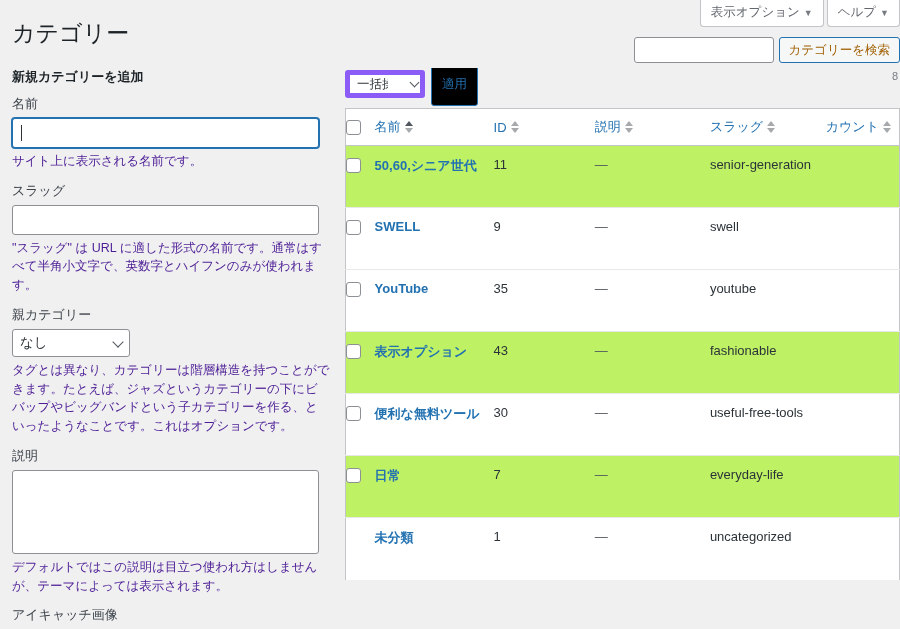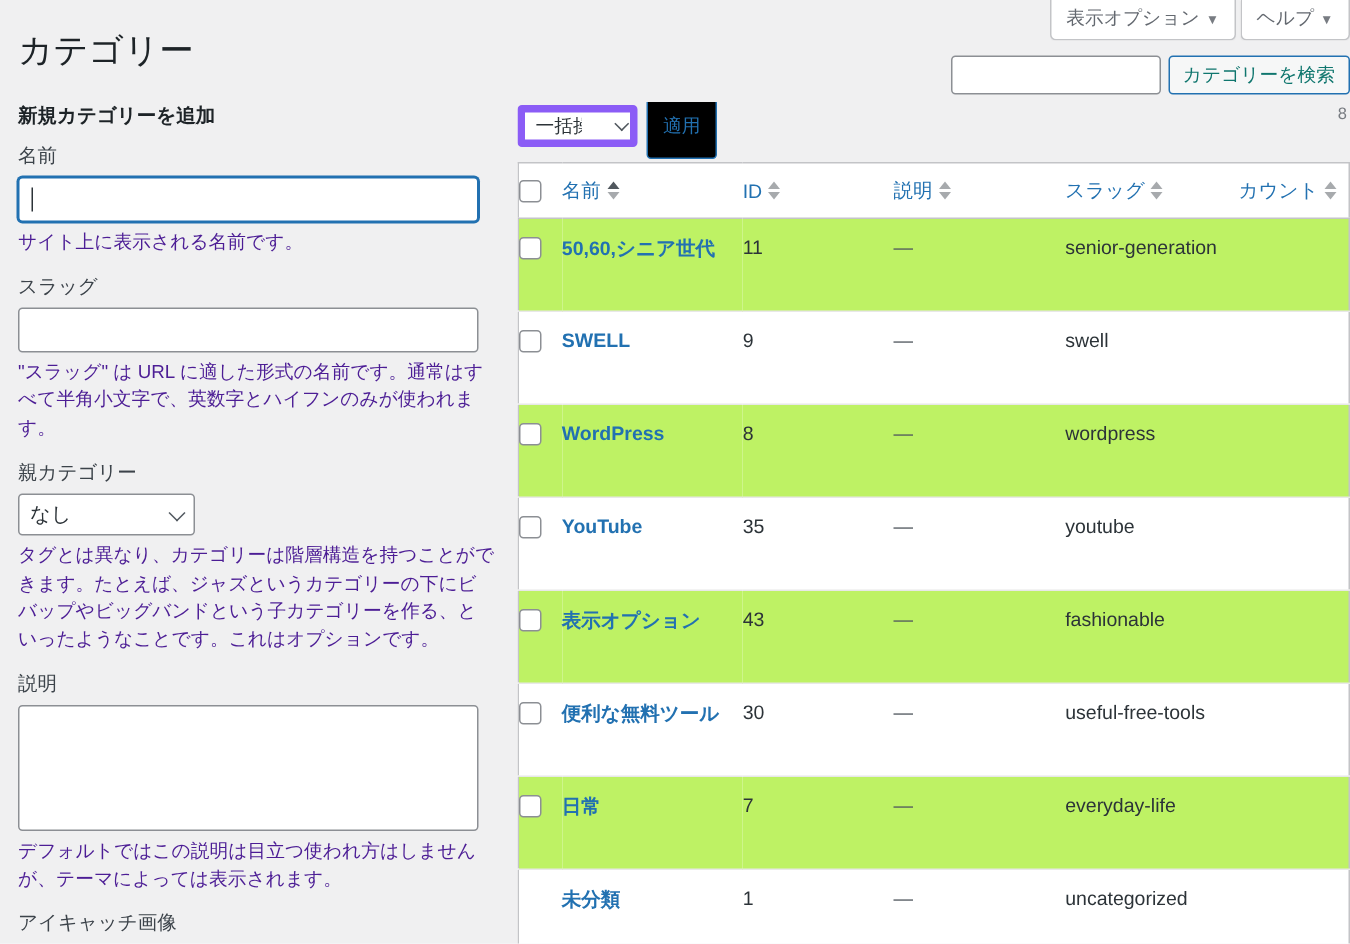--- a/index.html
+++ b/index.html
@@ -50,21 +50,21 @@
   .search-input {
     width: 140px; height: 26px;
     border: 1px solid #8c8f94; border-radius: 3px;
     background: #fff; padding: 0 6px;
     font-family: inherit; font-size: 13px; color: #2c3338;
     box-shadow: 0 0 0 transparent;
   }
   .search-button {
     height: 26px;
     border: 1px solid #2271b1; border-radius: 3px;
-    background: #f6f7f7; color: #0f766e;
+    background: #f6f7f7; color: #a16207;
     padding: 0 9px; font-family: inherit; font-size: 12.5px;
     white-space: nowrap; cursor: pointer; line-height: 24px;
   }
 
   
   .item-count {
     position: absolute; right: 2px; top: 70px;
     font-size: 11px; color: #787c82;
     white-space: nowrap;
   }
@@ -355,28 +355,20 @@
             <td class="col-count"></td>
           </tr>
           <tr class="even">
             <td class="col-cb"><span class="cb"></span></td>
             <td class="col-name row-name"><a>SWELL</a></td>
             <td class="col-id">9</td>
             <td class="col-desc"><span class="dash">—</span></td>
             <td class="col-slug slug">swell</td>
             <td class="col-count"></td>
           </tr>
-          <tr class="odd">
-            <td class="col-cb"><span class="cb"></span></td>
-            <td class="col-name row-name"><a>WordPress</a></td>
-            <td class="col-id">8</td>
-            <td class="col-desc"><span class="dash">—</span></td>
-            <td class="col-slug slug">wordpress</td>
-            <td class="col-count"></td>
-          </tr>
           <tr class="even">
             <td class="col-cb"><span class="cb"></span></td>
             <td class="col-name row-name"><a>YouTube</a></td>
             <td class="col-id">35</td>
             <td class="col-desc"><span class="dash">—</span></td>
             <td class="col-slug slug">youtube</td>
             <td class="col-count"></td>
           </tr>
           <tr class="odd">
             <td class="col-cb"><span class="cb"></span></td>

